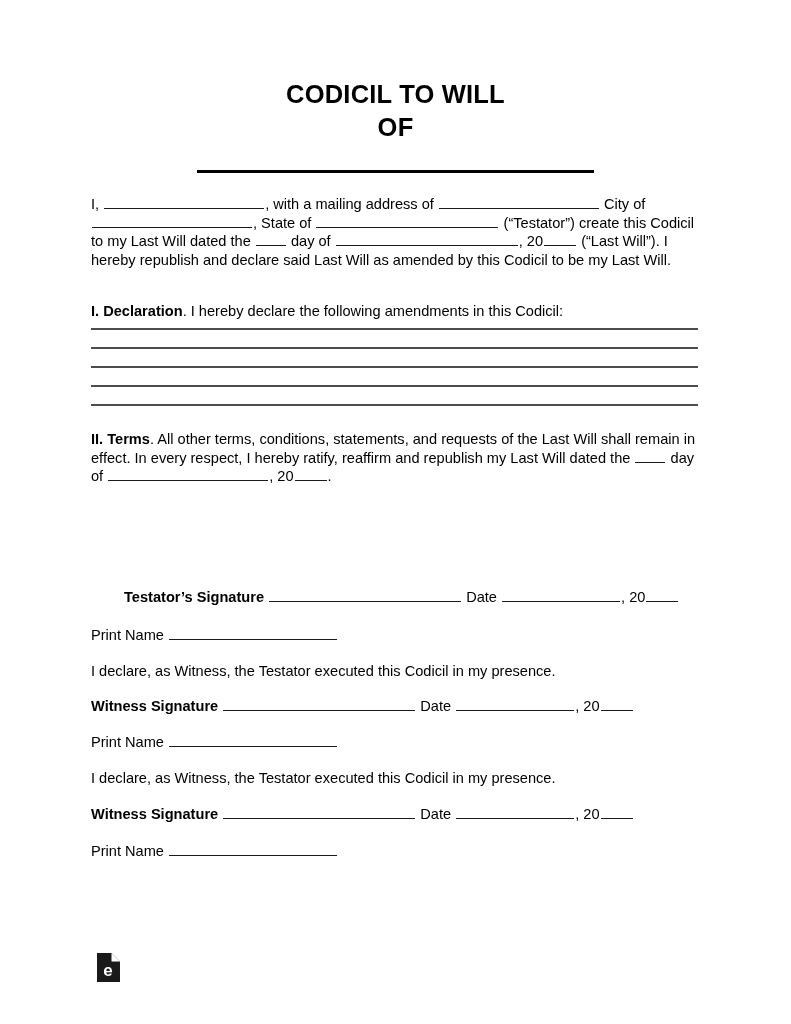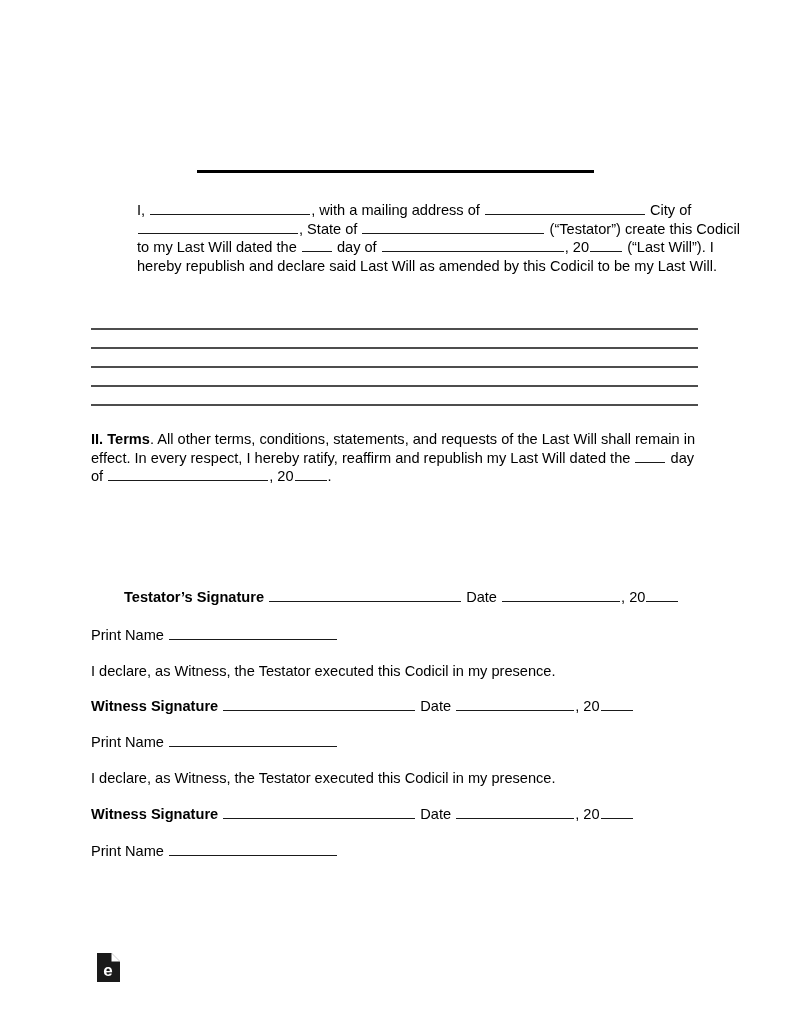--- a/index.html
+++ b/index.html
@@ -51,21 +51,21 @@
 
   
   .body-block {
     position: absolute;
     left: 91px;
     width: 609px;
     font-size: 14.6px;
     line-height: 18.6px;
     text-align: left;
   }
-  .p1   { top: 201px; margin-left: 46px; }
+  .p1   { top: 195px; }
   .decl-head { top: 302px; }
   .p-terms   { top: 430px; }
   .p-witness { top: 498px; }
 
   b, .bold { font-weight: bold; }
 
   
   .fill {
     display: inline-block;
     border-bottom: 1.4px solid #1a1a1a;
@@ -127,27 +127,34 @@
     top: 953px;
     width: 23px;
     height: 29px;
   }
 </style>
 </head>
 <body>
 
 <div id="page">
 
+  <div class="doc-title">
+    <span>CODICIL TO WILL</span>
+    <span class="line2">OF</span>
+  </div>
 
   <div class="name-rule"></div>
 
   <div class="body-block p1">
     <span>I, </span><span class="fill fill-lg"></span><span>, with a mailing address of </span><span class="fill fill-lg"></span><span> City of </span><span class="fill fill-lg"></span><span>, State of </span><span class="fill fill-xl"></span><span> (“Testator”) create this Codicil to my Last Will dated the </span><span class="fill fill-sm"></span><span> day of </span><span class="fill fill-xl"></span><span>, 20</span><span class="fill fill-yr"></span><span> (“Last Will”). I hereby republish and declare said Last Will as amended by this Codicil to be my Last Will.</span>
   </div>
 
+  <div class="body-block decl-head">
+    <b>I. Declaration</b><span>. I hereby declare the following amendments in this Codicil:</span>
+  </div>
 
   <div class="blank-lines">
     <div class="blank-line"></div>
     <div class="blank-line"></div>
     <div class="blank-line"></div>
     <div class="blank-line"></div>
     <div class="blank-line"></div>
   </div>
 
   <div class="body-block p-terms">

